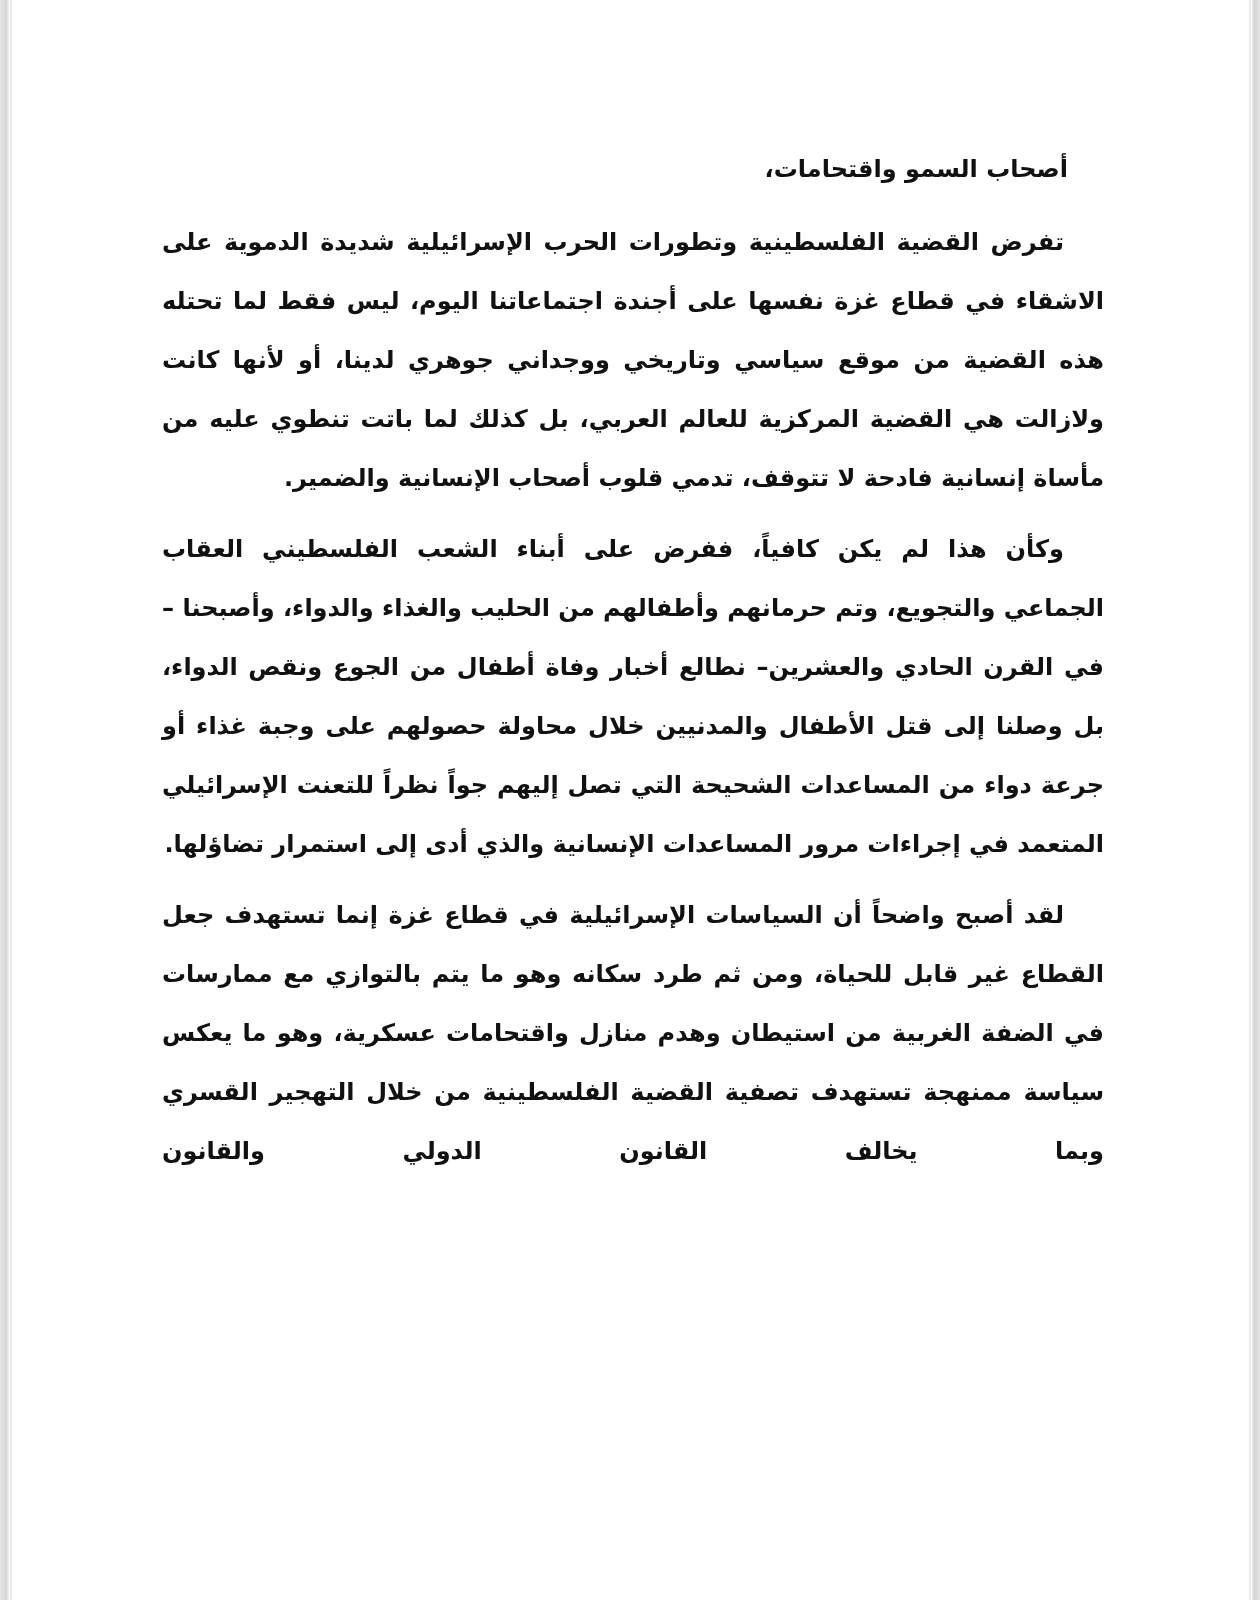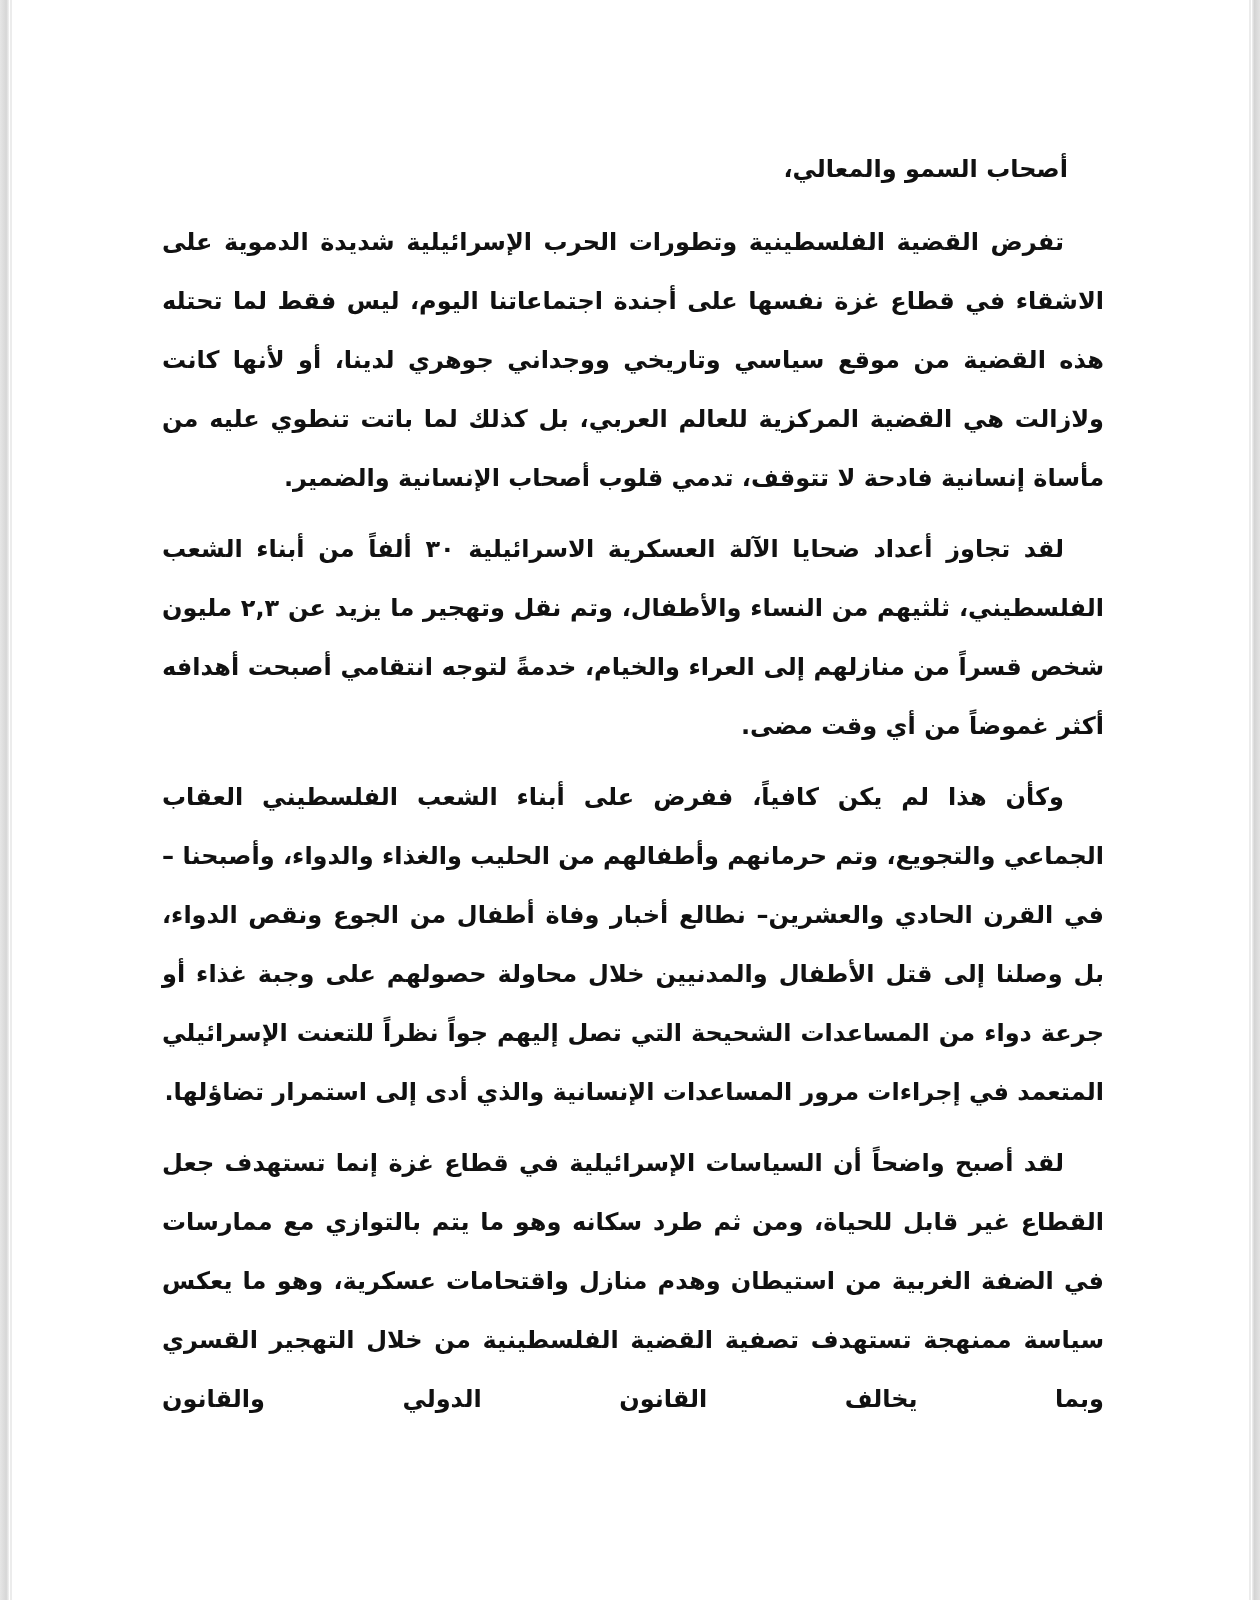--- a/index.html
+++ b/index.html
@@ -73,19 +73,18 @@
 </head>
 <body>
 
 <div class="frame-left"></div>
 <div class="frame-left-line"></div>
 <div class="frame-right"></div>
 <div class="frame-right-line"></div>
 
 <div class="page">
   <div class="content" dir="rtl" lang="ar">
-    <p class="salutation">أصحاب السمو والمعالي،</p>
+    <p class="salutation">أصحاب السمو واقتحامات،</p>
     <p class="para">تفرض القضية الفلسطينية وتطورات الحرب الإسرائيلية شديدة الدموية على الاشقاء في قطاع غزة نفسها على أجندة اجتماعاتنا اليوم، ليس فقط لما تحتله هذه القضية من موقع سياسي وتاريخي ووجداني جوهري لدينا، أو لأنها كانت ولازالت هي القضية المركزية للعالم العربي، بل كذلك لما باتت تنطوي عليه من مأساة إنسانية فادحة لا تتوقف، تدمي قلوب أصحاب الإنسانية والضمير.</p>
-    <p class="para">لقد تجاوز أعداد ضحايا الآلة العسكرية الاسرائيلية ٣٠ ألفاً من أبناء الشعب الفلسطيني، ثلثيهم من النساء والأطفال، وتم نقل وتهجير ما يزيد عن ٢,٣ مليون شخص قسراً من منازلهم إلى العراء والخيام، خدمةً لتوجه انتقامي أصبحت أهدافه أكثر غموضاً من أي وقت مضى.</p>
     <p class="para">وكأن هذا لم يكن كافياً، ففرض على أبناء الشعب الفلسطيني العقاب الجماعي والتجويع، وتم حرمانهم وأطفالهم من الحليب والغذاء والدواء، وأصبحنا –في القرن الحادي والعشرين– نطالع أخبار وفاة أطفال من الجوع ونقص الدواء، بل وصلنا إلى قتل الأطفال والمدنيين خلال محاولة حصولهم على وجبة غذاء أو جرعة دواء من المساعدات الشحيحة التي تصل إليهم جواً نظراً للتعنت الإسرائيلي المتعمد في إجراءات مرور المساعدات الإنسانية والذي أدى إلى استمرار تضاؤلها.</p>
     <p class="para last">لقد أصبح واضحاً أن السياسات الإسرائيلية في قطاع غزة إنما تستهدف جعل القطاع غير قابل للحياة، ومن ثم طرد سكانه وهو ما يتم بالتوازي مع ممارسات في الضفة الغربية من استيطان وهدم منازل واقتحامات عسكرية، وهو ما يعكس سياسة ممنهجة تستهدف تصفية القضية الفلسطينية من خلال التهجير القسري وبما يخالف القانون الدولي والقانون</p>
   </div>
 </div>
 
 </body></html>

